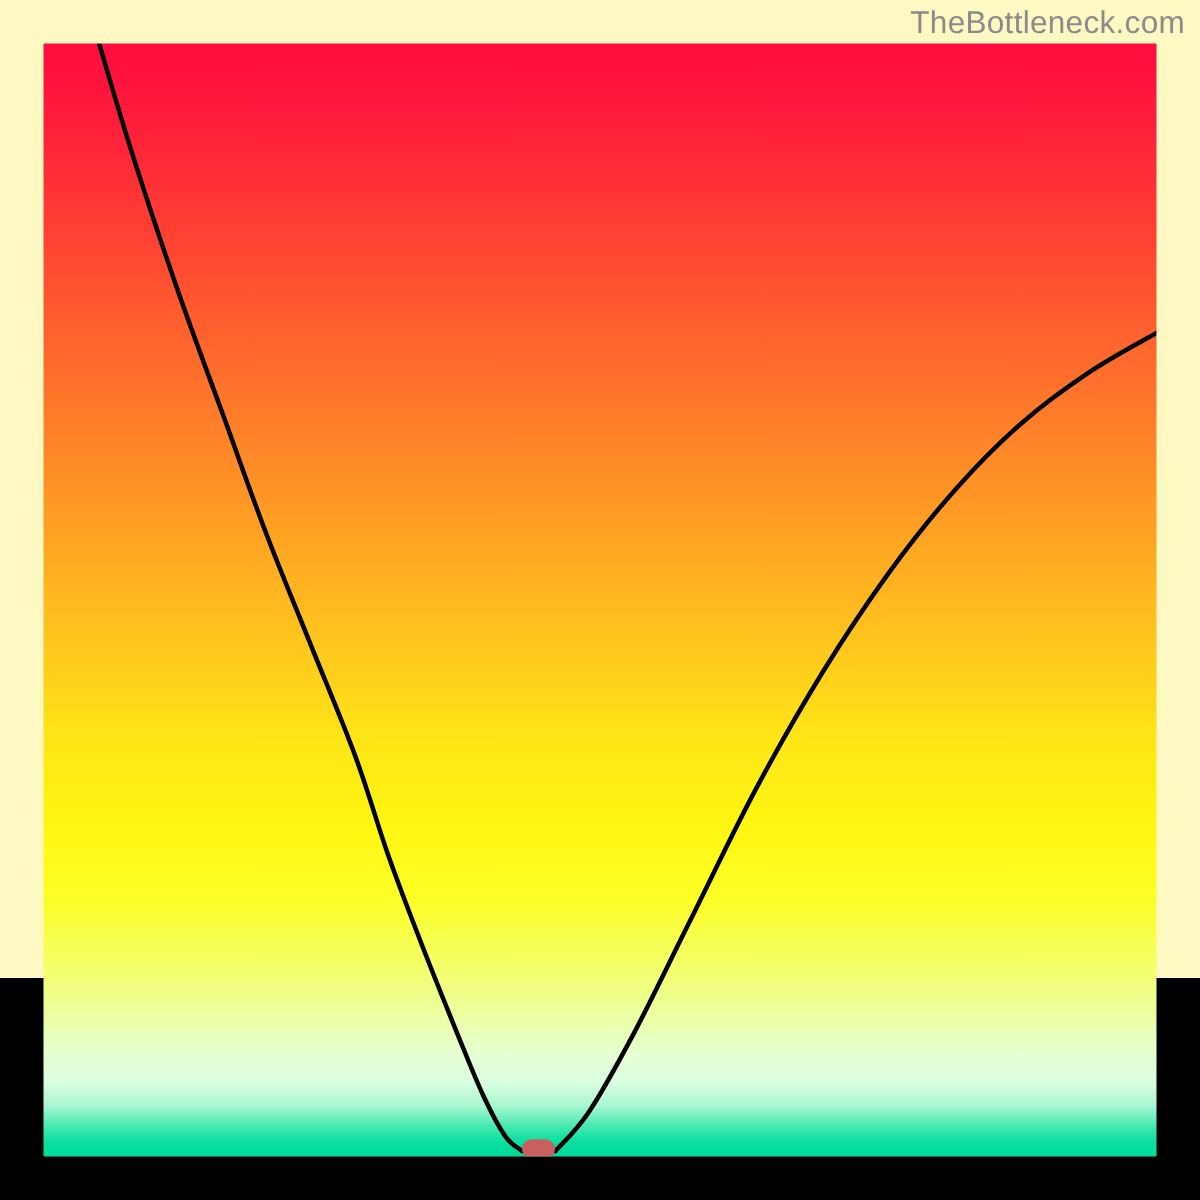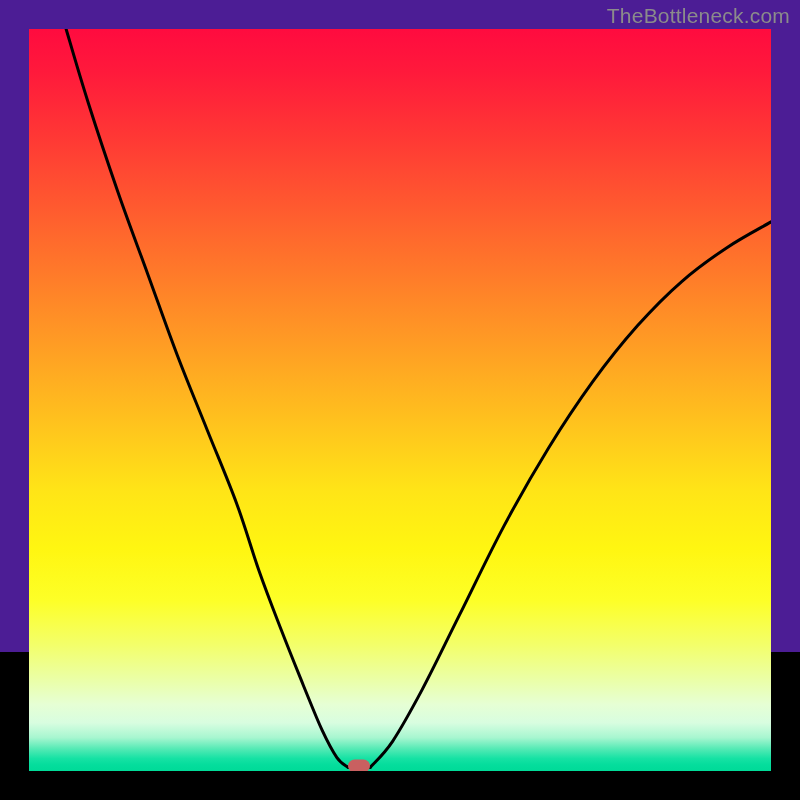--- a/index.html
+++ b/index.html
@@ -8,21 +8,21 @@
     width: 800px;
     height: 800px;
     overflow: hidden;
     background: #000;
     font-family: Arial, Helvetica, sans-serif;
   }
   .frame {
     position: relative;
     width: 800px;
     height: 652px;
-    background: #4c1d95;
+    background: #fef9c3;
   }
   .plot-area {
     position: absolute;
     left: 29px;
     top: 29px;
     width: 742px;
     height: 742px;
     
     background: linear-gradient(
       to bottom,

